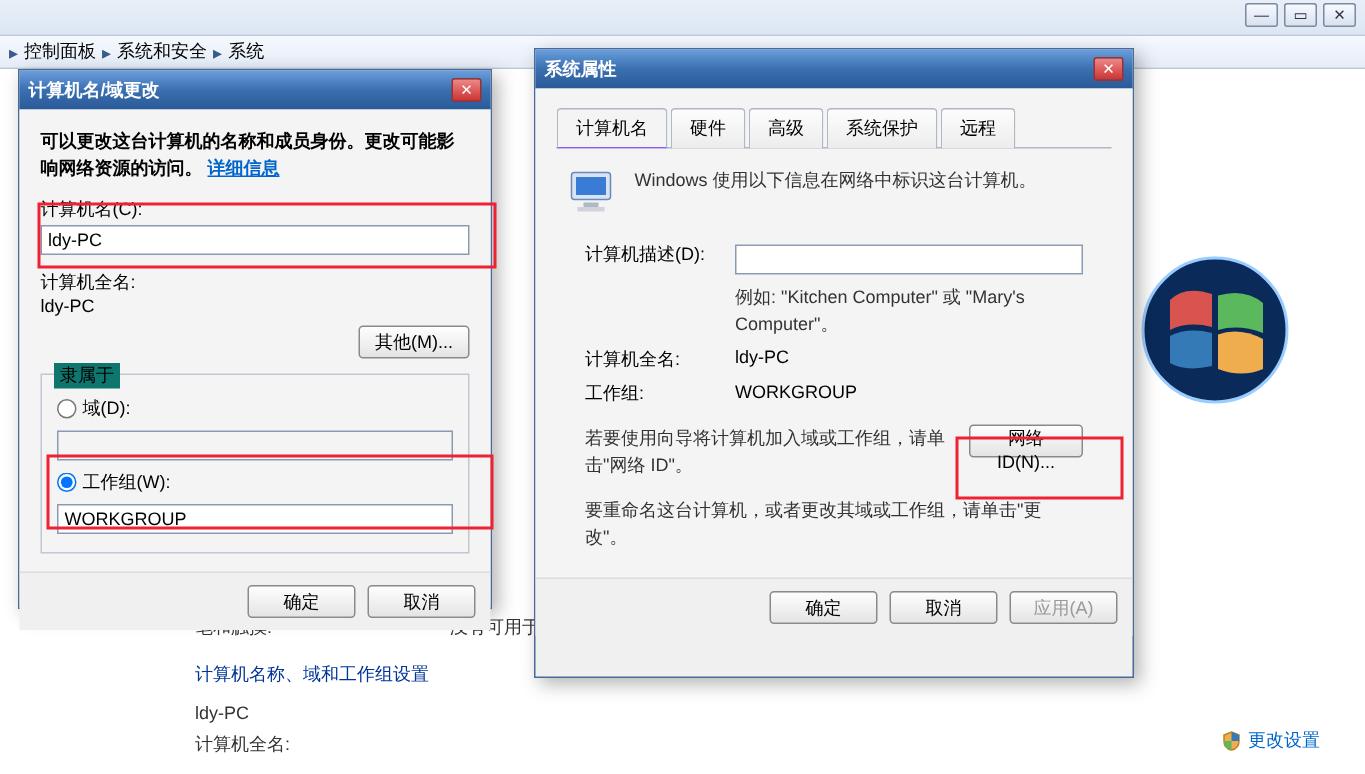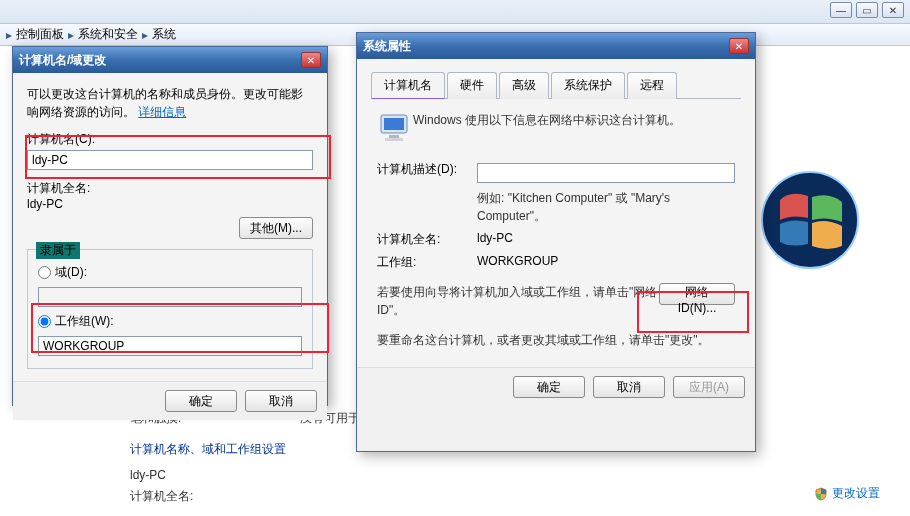--- a/index.html
+++ b/index.html
@@ -32,39 +32,39 @@
 .dlg .titlebar .ttl { font-weight:bold; }
 .dlg .titlebar .x { width:20px; height:16px; background:linear-gradient(#e88,#c33); border:1px solid #933; border-radius:2px; color:#fff; display:flex; align-items:center; justify-content:center; font-size:10px; }
 .dlg .inner { padding:12px 14px; background:#f4f4f4; }
 .btn { min-width:72px; height:22px; background:linear-gradient(#fefefe,#e4e4e4); border:1px solid #8a8a8a; border-radius:3px; padding:0 10px; font-size:12px; }
 .btn.primary { border:1px solid #3a7bd5; box-shadow:0 0 2px #7ab0ff; }
 .btn:disabled { color:#999; }
 .dlg-buttons { display:flex; gap:8px; justify-content:flex-end; padding:8px 10px; background:#f0f0f0; border-top:1px solid #ddd; }
 
 
 .dlg-left { top:46px; left:12px; width:316px; height:360px; }
-.dlg-left p.intro { margin-bottom:6px; line-height:1.5; }
+.dlg-left p.intro { margin-bottom:6px; line-height:1.5;font-weight:bold; }
 .dlg-left a { color:#0066cc; text-decoration:underline; }
 .field-lbl { margin-top:10px; }
 .textbox { width:100%; height:20px; border:1px solid #8a9ab0; background:#fff; padding:2px 4px; margin-top:2px; }
 .group { border:1px solid #c0c8d4; padding:10px 10px 12px 10px; margin-top:10px; position:relative; }
 .group .legend { position:absolute; top:-8px; left:8px; background:#0f766e; padding:0 4px; }
 .radio-row { display:flex; align-items:center; gap:4px; margin:4px 0; }
 .radio-row input[type=radio] { margin:0; }
 .redbox { border:2px solid #e23; position:absolute; pointer-events:none; }
 
 
 .dlg-right { top:32px; left:356px; width:400px; height:420px; }
 .tabs { display:flex; border-bottom:1px solid #b0b8c4; margin-bottom:12px; }
 .tab { padding:4px 12px; border:1px solid #b0b8c4; border-bottom:none; background:linear-gradient(#fdfdfd,#ececec); margin-right:2px; border-radius:3px 3px 0 0; position:relative; top:1px; }
 .tab.active { background:#f4f4f4; border-bottom:1px solid #8b5cf6; }
 .syspropbody { padding:0 6px; }
-.syspropbody .iconrow { display:flex; align-items:flex-start; margin-bottom:14px; }
+.syspropbody .iconrow { display:flex; align-items:flex-start; gap:10px; margin-bottom:14px; }
 .comp-icon { width:36px; height:36px; }
-.kv { display:flex; margin:6px 0; align-items:flex-start; }
+.kv { display:flex; margin:6px 13px; align-items:flex-start; }
 .kv .k { width:100px; }
 .kv .v { flex:1; }
 .desctext { color:#333; line-height:1.5; }
 .right-redbox { border:2px solid #e23; position:absolute; pointer-events:none; }
 
 
 </style>
 </head>
 <body>
 

